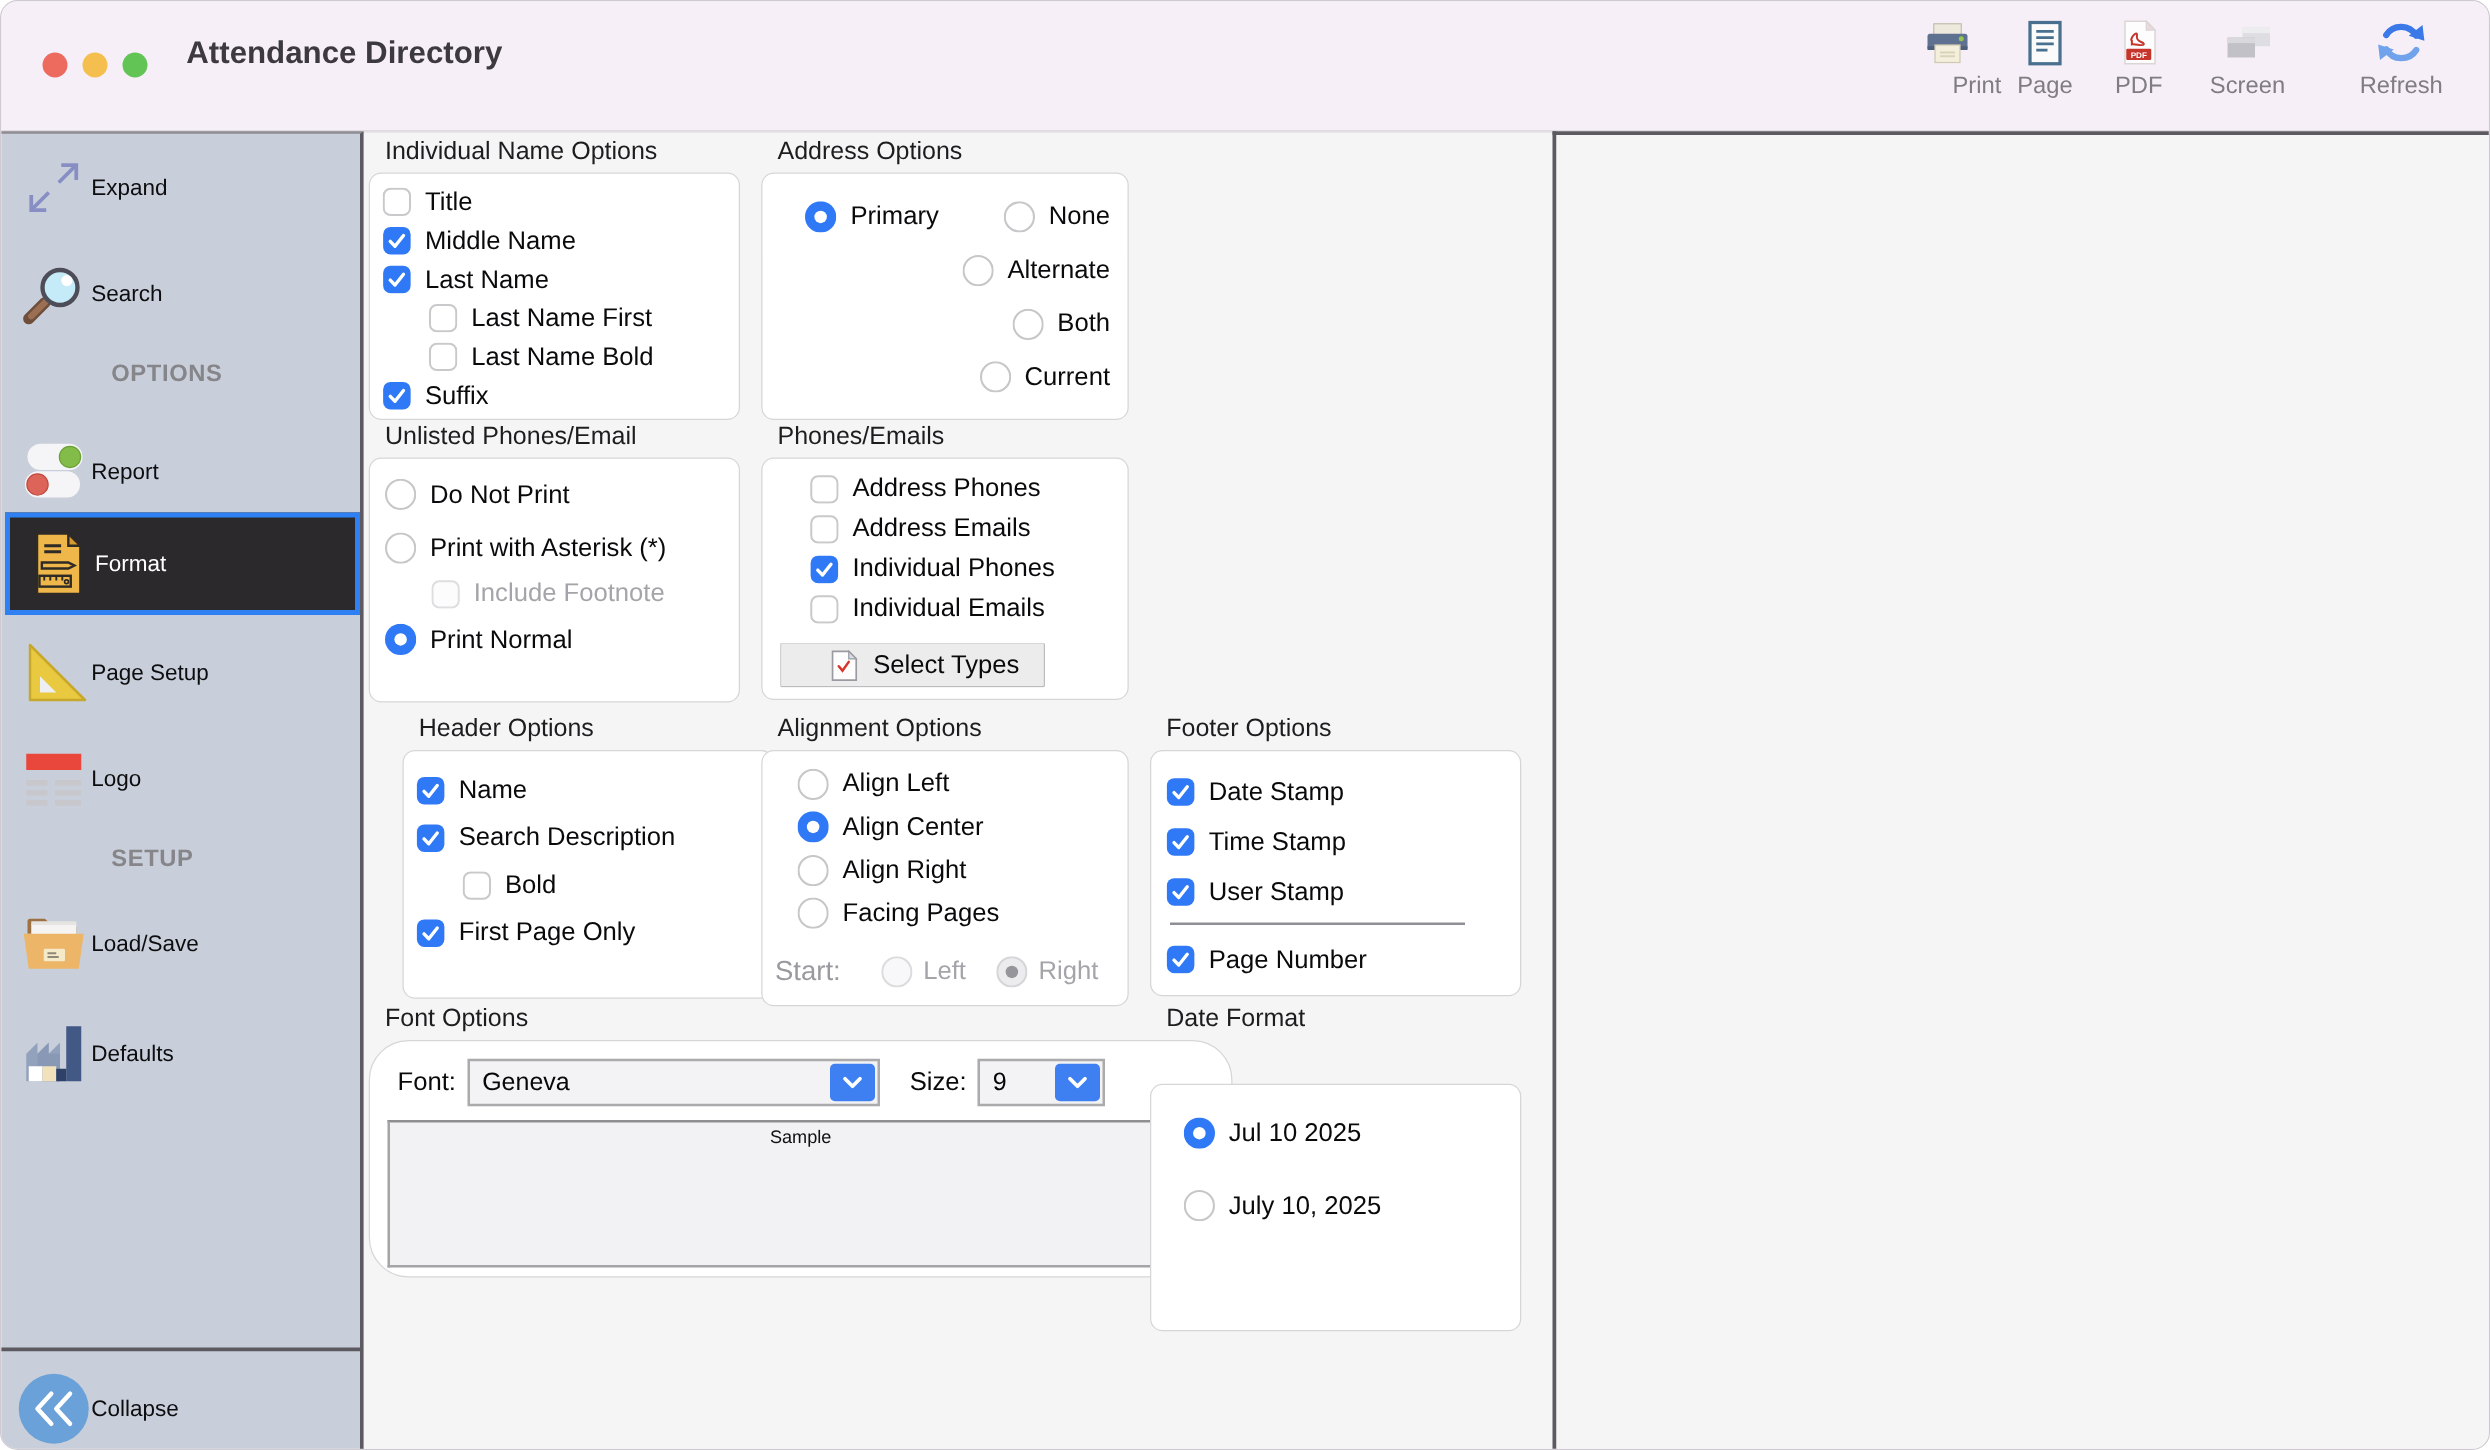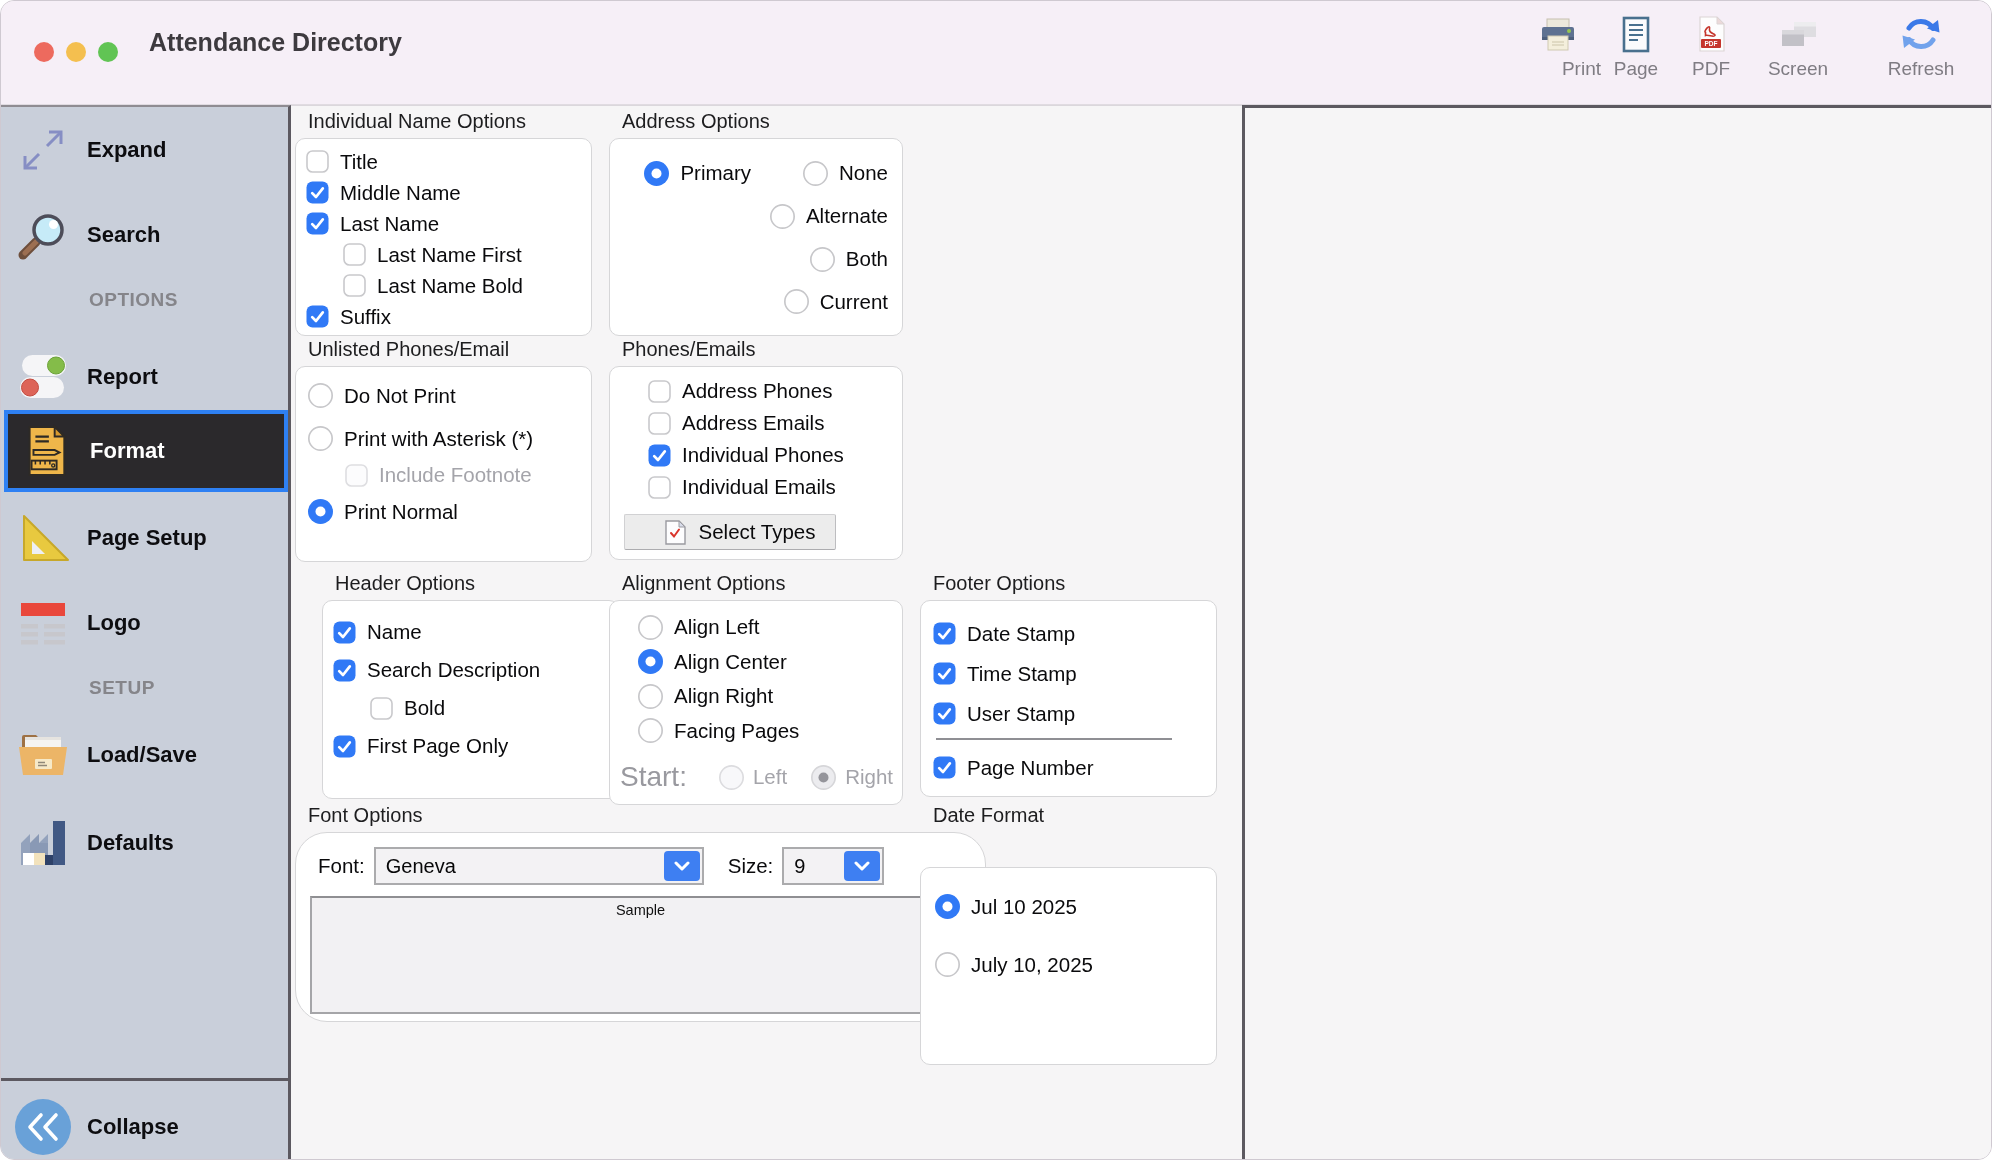--- a/index.html
+++ b/index.html
@@ -18,21 +18,21 @@
 
   .tb-item { position:absolute; top:10px; width:86px; text-align:center; cursor:default; }
   .tb-ic { height:44px; display:flex; align-items:flex-end; justify-content:center; }
   .tb-lbl { margin-top:3px; font-size:19px; color:#7F7C83; }
 
   
   .sidebar { position:absolute; top:104px; left:0; width:290px; height:1056px; background:#C9CFDA;
              border-top:2px solid #8F8C92; border-right:3px solid #5C5960; }
   .side-item { position:absolute; left:0; width:100%; height:68px; display:flex; align-items:center; cursor:default; }
   .side-ic { width:60px; margin-left:12px; display:flex; align-items:center; justify-content:center; flex:0 0 60px; }
-  .side-lbl { margin-left:14px; font-size:22px; font-weight:bold; color:#0D0D10; white-space:nowrap; }
+  .side-lbl { font-size:18px; font-weight:normal; color:#0D0D10; white-space:nowrap; }
   .side-header { position:absolute; left:88px; font-size:19px; font-weight:bold; color:#85858A; letter-spacing:0.5px; }
   .side-selected { position:absolute; left:3px; right:0px; height:82px; background:#2B292C;
                    border:4px solid #2E80F3; display:flex; align-items:center; }
   .side-selected .side-lbl { color:#ffffff; }
   .side-divider { position:absolute; left:0; width:100%; top:971px; border-top:3px solid #5C5960; }
   .collapse-circle { width:56px; height:56px; border-radius:50%; background:#69A1D8; display:flex;
                      align-items:center; justify-content:center; }
 
   
   .content { position:absolute; left:290px; top:104px; width:951px; height:1056px; background:#F6F5F6;
@@ -60,41 +60,41 @@
   .box-pe   { width:294px; height:194px; padding:8px 10px; }
   .box-pe .opt { height:32px; }
   .box-hdr  { width:297px; height:199px; padding:16px 10px; display:flex; flex-direction:column; gap:8px; }
   .box-hdr .opt { height:30px; }
   .box-aln  { width:294px; height:205px; padding:13px 10px; display:flex; flex-direction:column; gap:8px; }
   .box-aln .opt { height:28px; }
   .box-ftr  { width:297px; height:197px; padding:17px 12px; }
   .box-ftr .opt { height:31px; margin-bottom:9px; }
   .ftr-divider { border-top:2px solid #8F8F94; margin:8px 32px 12px 3px; }
   .box-font { width:691px; height:190px; padding:12px 14px;border-radius:32px; }
-  .box-date { width:297px; height:198px; padding:26px 14px;margin-top:40px; }
+  .box-date { width:297px; height:198px; padding:26px 26px;margin-top:40px; }
 
   .st-btn { width:212px; height:36px; margin:11px 0 0 4px; background:#ECECEC; border:1px solid #D1D1D3;
             border-bottom-color:#ACACAF; border-right-color:#BDBDC0; border-radius:2px;
             display:flex; align-items:center; justify-content:center; gap:13px; cursor:default;padding-left:20px; }
   .st-lbl { font-size:20.5px; color:#0A0A0C; }
 
   .font-row { display:flex; align-items:center; margin-top:2px; }
   .dd-label { font-size:20.5px; color:#0A0A0C; margin-right:9px; }
   .dd { height:38px; border:2px solid #ABABAD; background:#F3F2F4; display:flex; align-items:center; }
   .dd-font { width:330px; }
   .dd-size { width:102px; }
   .dd-val { flex:1; padding-left:10px; font-size:20px; color:#070708; }
   .dd-btn { width:36px; height:30px; margin:2px; background:#3E7FF2; border-radius:4px;
             display:flex; align-items:center; justify-content:center; flex:0 0 36px; }
   .sample { margin-top:11px; height:118px; background:#F2F1F3; border:2px solid #A5A5A8;
             border-top-color:#8F8F92; text-align:center; }
   .sample-text { font-size:14.5px; color:#111; padding-top:4px; }
 
   .start-row { display:flex; align-items:center; margin-top:11px; height:28px; }
-  .start-lbl { font-size:28px; color:#99999F; }
+  .start-lbl { font-size:22px; color:#99999F; }
   .date-row2 { margin-top:33px; }
 </style>
 </head>
 <body>
 
 <div class="window">
 
   <div class="titlebar">
     <span class="tl red"></span>
     <span class="tl yellow"></span>

